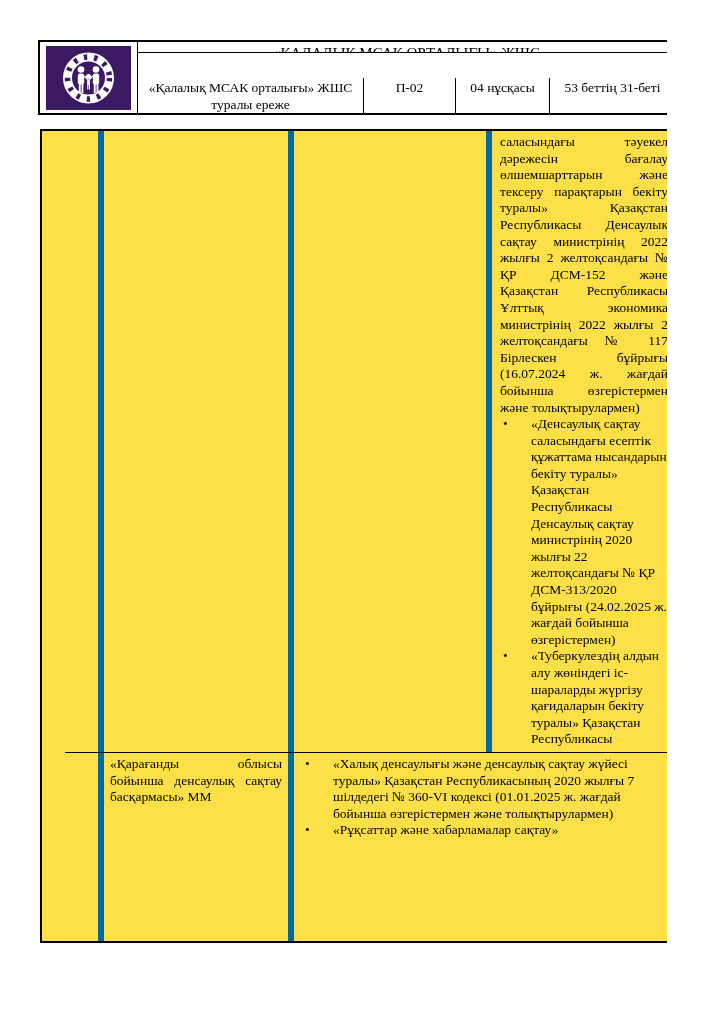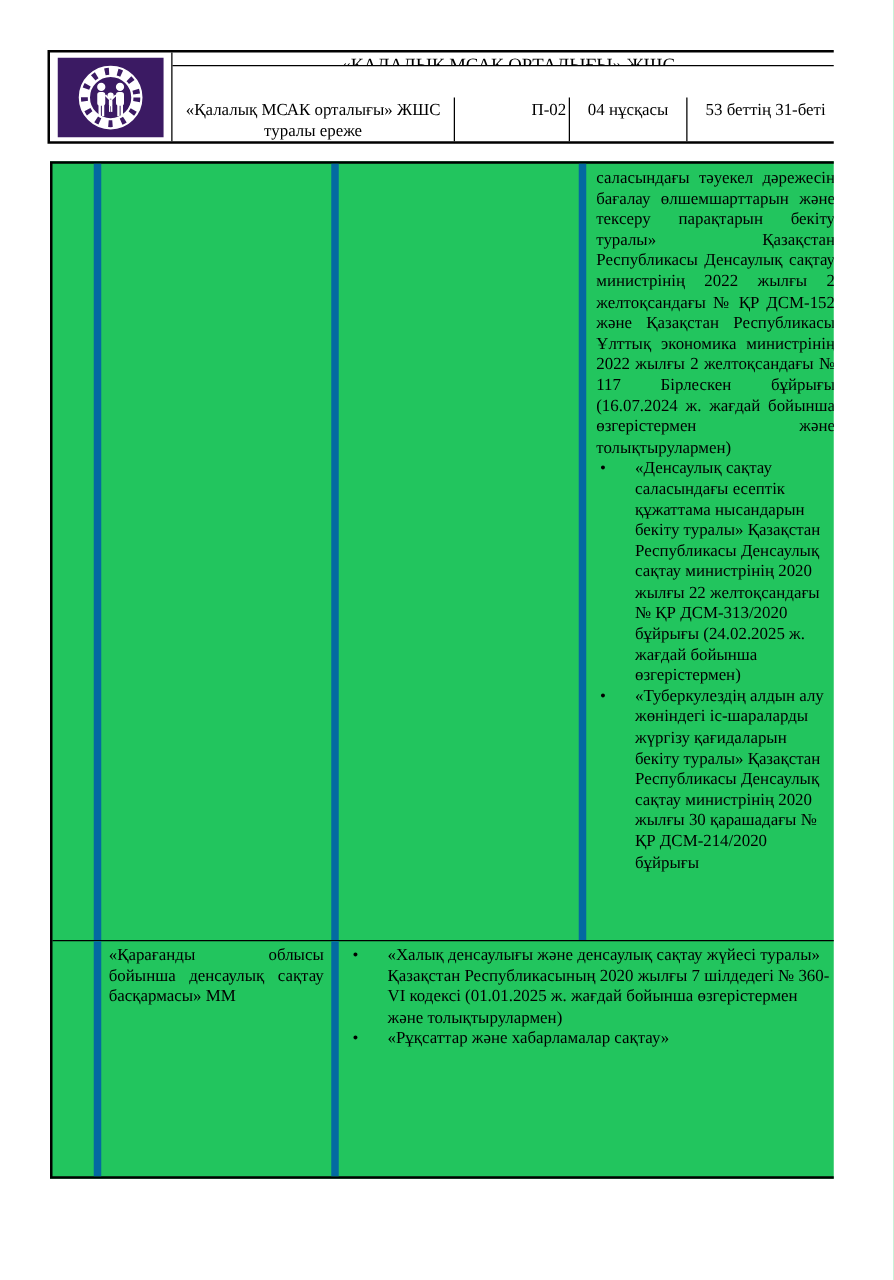--- a/index.html
+++ b/index.html
@@ -23,29 +23,29 @@
   .title-cell {
     height:23px; border-bottom:1px solid #000; box-sizing:border-box;
     text-align:center; font-size:15px; line-height:22px; white-space:nowrap; overflow:hidden;
   }
   .header-row2 { flex:1; display:flex; }
   .h-cell {
     border-right:1px solid #000; box-sizing:border-box; text-align:center;
     font-size:13.5px; line-height:16.5px; padding:2px 2px 0 2px; overflow:hidden;margin-top:25px;
   }
   .h-docname { width:226px; flex:0 0 226px; }
-  .h-code    { width:92px;  flex:0 0 92px;text-align:right; }
+  .h-code    { width:92px;  flex:0 0 92px; }
   .h-version { width:94px;  flex:0 0 94px; }
   .h-pages   { flex:1; border-right:none; }
 
   
   .main-table {
     position:absolute; left:40px; top:129px; width:636px; height:814px;
     border:2px solid #000; box-sizing:border-box; display:flex; flex-direction:column;
-    font-size:13.5px; line-height:16.6px; background:#22c55e;
+    font-size:13.5px; line-height:16.6px; background:#fde047;padding-left:23px;
   }
   .m-row { display:flex; box-sizing:border-box; min-height:0; }
   .row-1 { height:622px; flex:0 0 622px; border-bottom:1px solid #000; }
   .row-2 { flex:1; }
   .m-cell { border-right:6px solid #0369a1; box-sizing:border-box; overflow:hidden; }
   .c1 { width:39px;  flex:0 0 39px; }
   .c2 { width:190px; flex:0 0 190px; padding:3px 6px 0 6px; text-align:justify; }
   .c3 { width:198px; flex:0 0 198px; padding:3px 6px 0 6px; text-align:justify; }
   .c4 { flex:1; border-right:none; padding:3px 6px 0 8px; }
 

